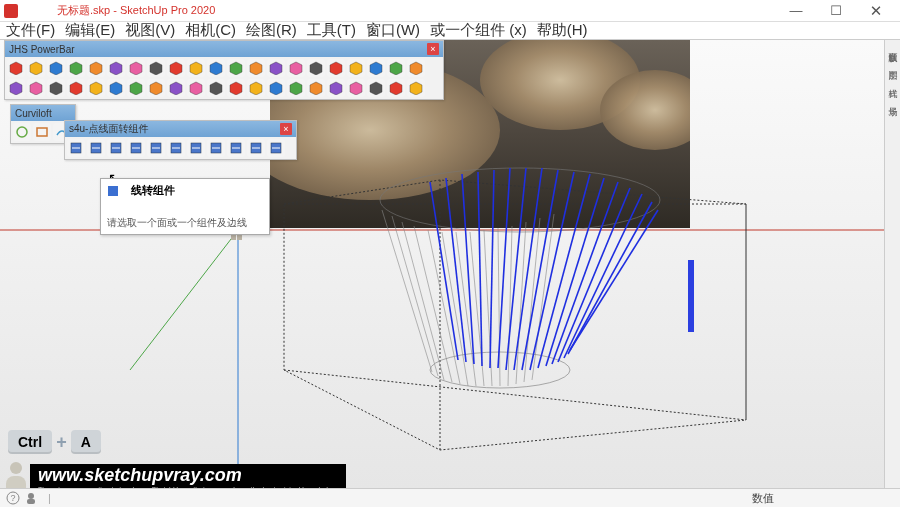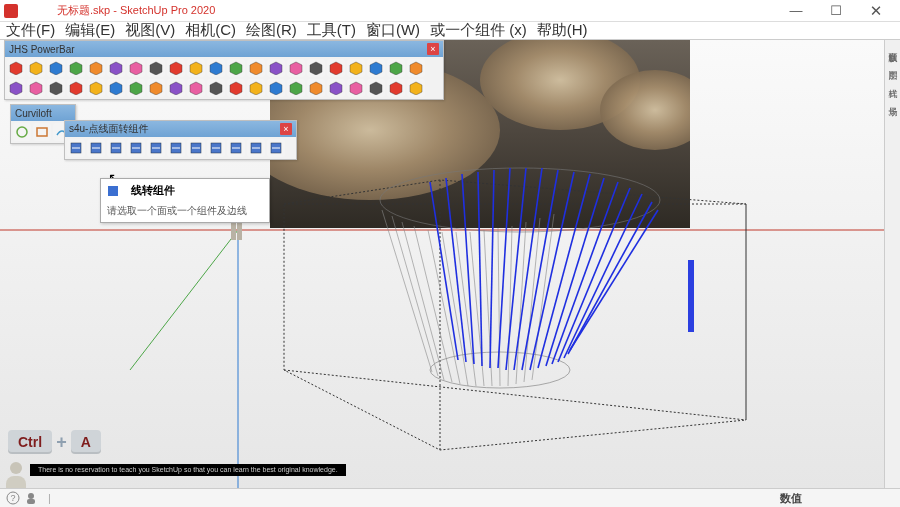--- a/index.html
+++ b/index.html
@@ -20,39 +20,39 @@
   .panel { position: absolute; background: #f2f2f2; border: 1px solid #bfbfbf; box-shadow: 1px 1px 2px rgba(0,0,0,.15); }
   .panel-hdr { height: 16px; background: linear-gradient(#8bb7e0,#6fa3d4); display: flex; align-items: center; padding: 8px 4px; font-size: 10px; color: #333; }
   .panel-hdr .x { margin-left: auto; width: 12px; height: 12px; background: #d44; color: #fff; display: flex; align-items: center; justify-content: center; font-size: 9px; border-radius: 1px; }
   .panel-body { padding: 2px; display: flex; flex-wrap: wrap; gap: 2px; }
 
   .tbtn { width: 18px; height: 18px; border: 1px solid transparent; background: #f4f4f4; display: flex; align-items: center; justify-content: center; font-size: 10px; border-radius: 2px; }
   .tbtn svg { width: 14px; height: 14px; }
 
   .tooltip { position: absolute; left: 100px; top: 138px; width: 170px; background: #fff; border: 1px solid #aaa; box-shadow: 1px 1px 3px rgba(0,0,0,.2); padding: 4px 6px; font-size: 11px; }
   .tooltip .tt-title { font-weight: bold; display: flex; align-items: center; gap: 12px; }
-  .tooltip .tt-body { color: #555; margin-top: 6px; font-size: 10px; }
+  .tooltip .tt-body { color: #555; margin-top: 18px; font-size: 10px; }
 
   .cursor { position: absolute; left: 108px; top: 130px; font-size: 14px; color: #000; pointer-events: none; }
 
   .ctrl-a { position: absolute; left: 8px; top: 390px; display: flex; align-items: center; gap: 4px; }
-  .keycap { background: #cfd4d8; border-radius: 4px; padding: 4px 10px; font-size: 14px; color: #7f1d1d; font-weight: bold; box-shadow: inset 0 -2px 0 rgba(0,0,0,.1); }
+  .keycap { background: #cfd4d8; border-radius: 4px; padding: 4px 10px; font-size: 14px; color: #000000; font-weight: bold; box-shadow: inset 0 -2px 0 rgba(0,0,0,.1); }
   .plus { color: #8fa0b0; font-size: 18px; font-weight: bold; }
 
   .watermark { position: absolute; left: 30px; top: 424px; background: #000; color: #fff; padding: 2px 8px; }
   .watermark .url { font-size: 18px; font-weight: bold; font-style: italic; line-height: 1.1;}
   .watermark .sub { font-size: 7px; color: #ccc; line-height: 1.1; }
   .person { position: absolute; left: 4px; top: 422px; width: 24px; height: 50px; }
   .person .head { width: 12px; height: 12px; background: #c8c4b8; border-radius: 50%; margin: 0 auto; }
   .person .body { width: 20px; height: 30px; background: #d0cdc2; border-radius: 8px 8px 4px 4px; margin: 2px auto 0; }
 
   .statusbar { position: absolute; left: 0; bottom: 0; width: 100%; height: 19px; background: #f5f5f5; border-top: 1px solid #ccc; display: flex; align-items: center; font-size: 11px; color: #444; padding: 0 6px; }
   .statusbar .pipe { margin: 0 6px; color: #aaa; }
   .statusbar .sicon { width: 14px; height: 14px; margin-right: 4px; display:inline-block;}
-  .statusbar .numlabel { margin-left: auto; margin-right: 92px; font-weight: bold; }
+  .statusbar .numlabel { margin-left: auto; margin-right: 120px; }
 
   .right-rail { position: absolute; right: 0; top: 0; width: 16px; height: 100%; background: #f0f0f0; border-left: 1px solid #ccc; display: flex; flex-direction: column; align-items: center; gap: 18px; padding-top: 6px; font-size: 9px; color: #666; }
   .right-rail div { writing-mode: vertical-rl; }
 
   .viewport-svg { position: absolute; left: 0; top: 0; width: 884px; height: 448px; }
 
   .bgimg { position:absolute; left:270px; top:0; width:420px; height:188px; background:linear-gradient(180deg,#6a6258 0%, #4d463e 50%, #2e2a24 100%); overflow:hidden; }
   .bgimg .lamp { position:absolute; border-radius:50%; background:radial-gradient(ellipse at center,#d9c7a6 0%, #a88f6d 40%, #5a4a38 100%); opacity:.9;}
 </style>
 </head>
@@ -488,20 +488,21 @@
     <div class="keycap">Ctrl</div>
     <div class="plus">+</div>
     <div class="keycap">A</div>
   </div>
 
   <div class="person">
     <div class="head"></div>
       <div class="body"></div>
   </div>
   <div class="watermark">
+    <div class="url">www.sketchupvray.com</div>
     <div class="sub">There is no reservation to teach you SketchUp so that you can learn the best original knowledge.</div>
   </div>
 
   <div class="right-rail">
     <div>默认面板</div>
     <div>图层</div>
     <div>样式</div>
     <div>场景</div>
   </div>
 </div>

